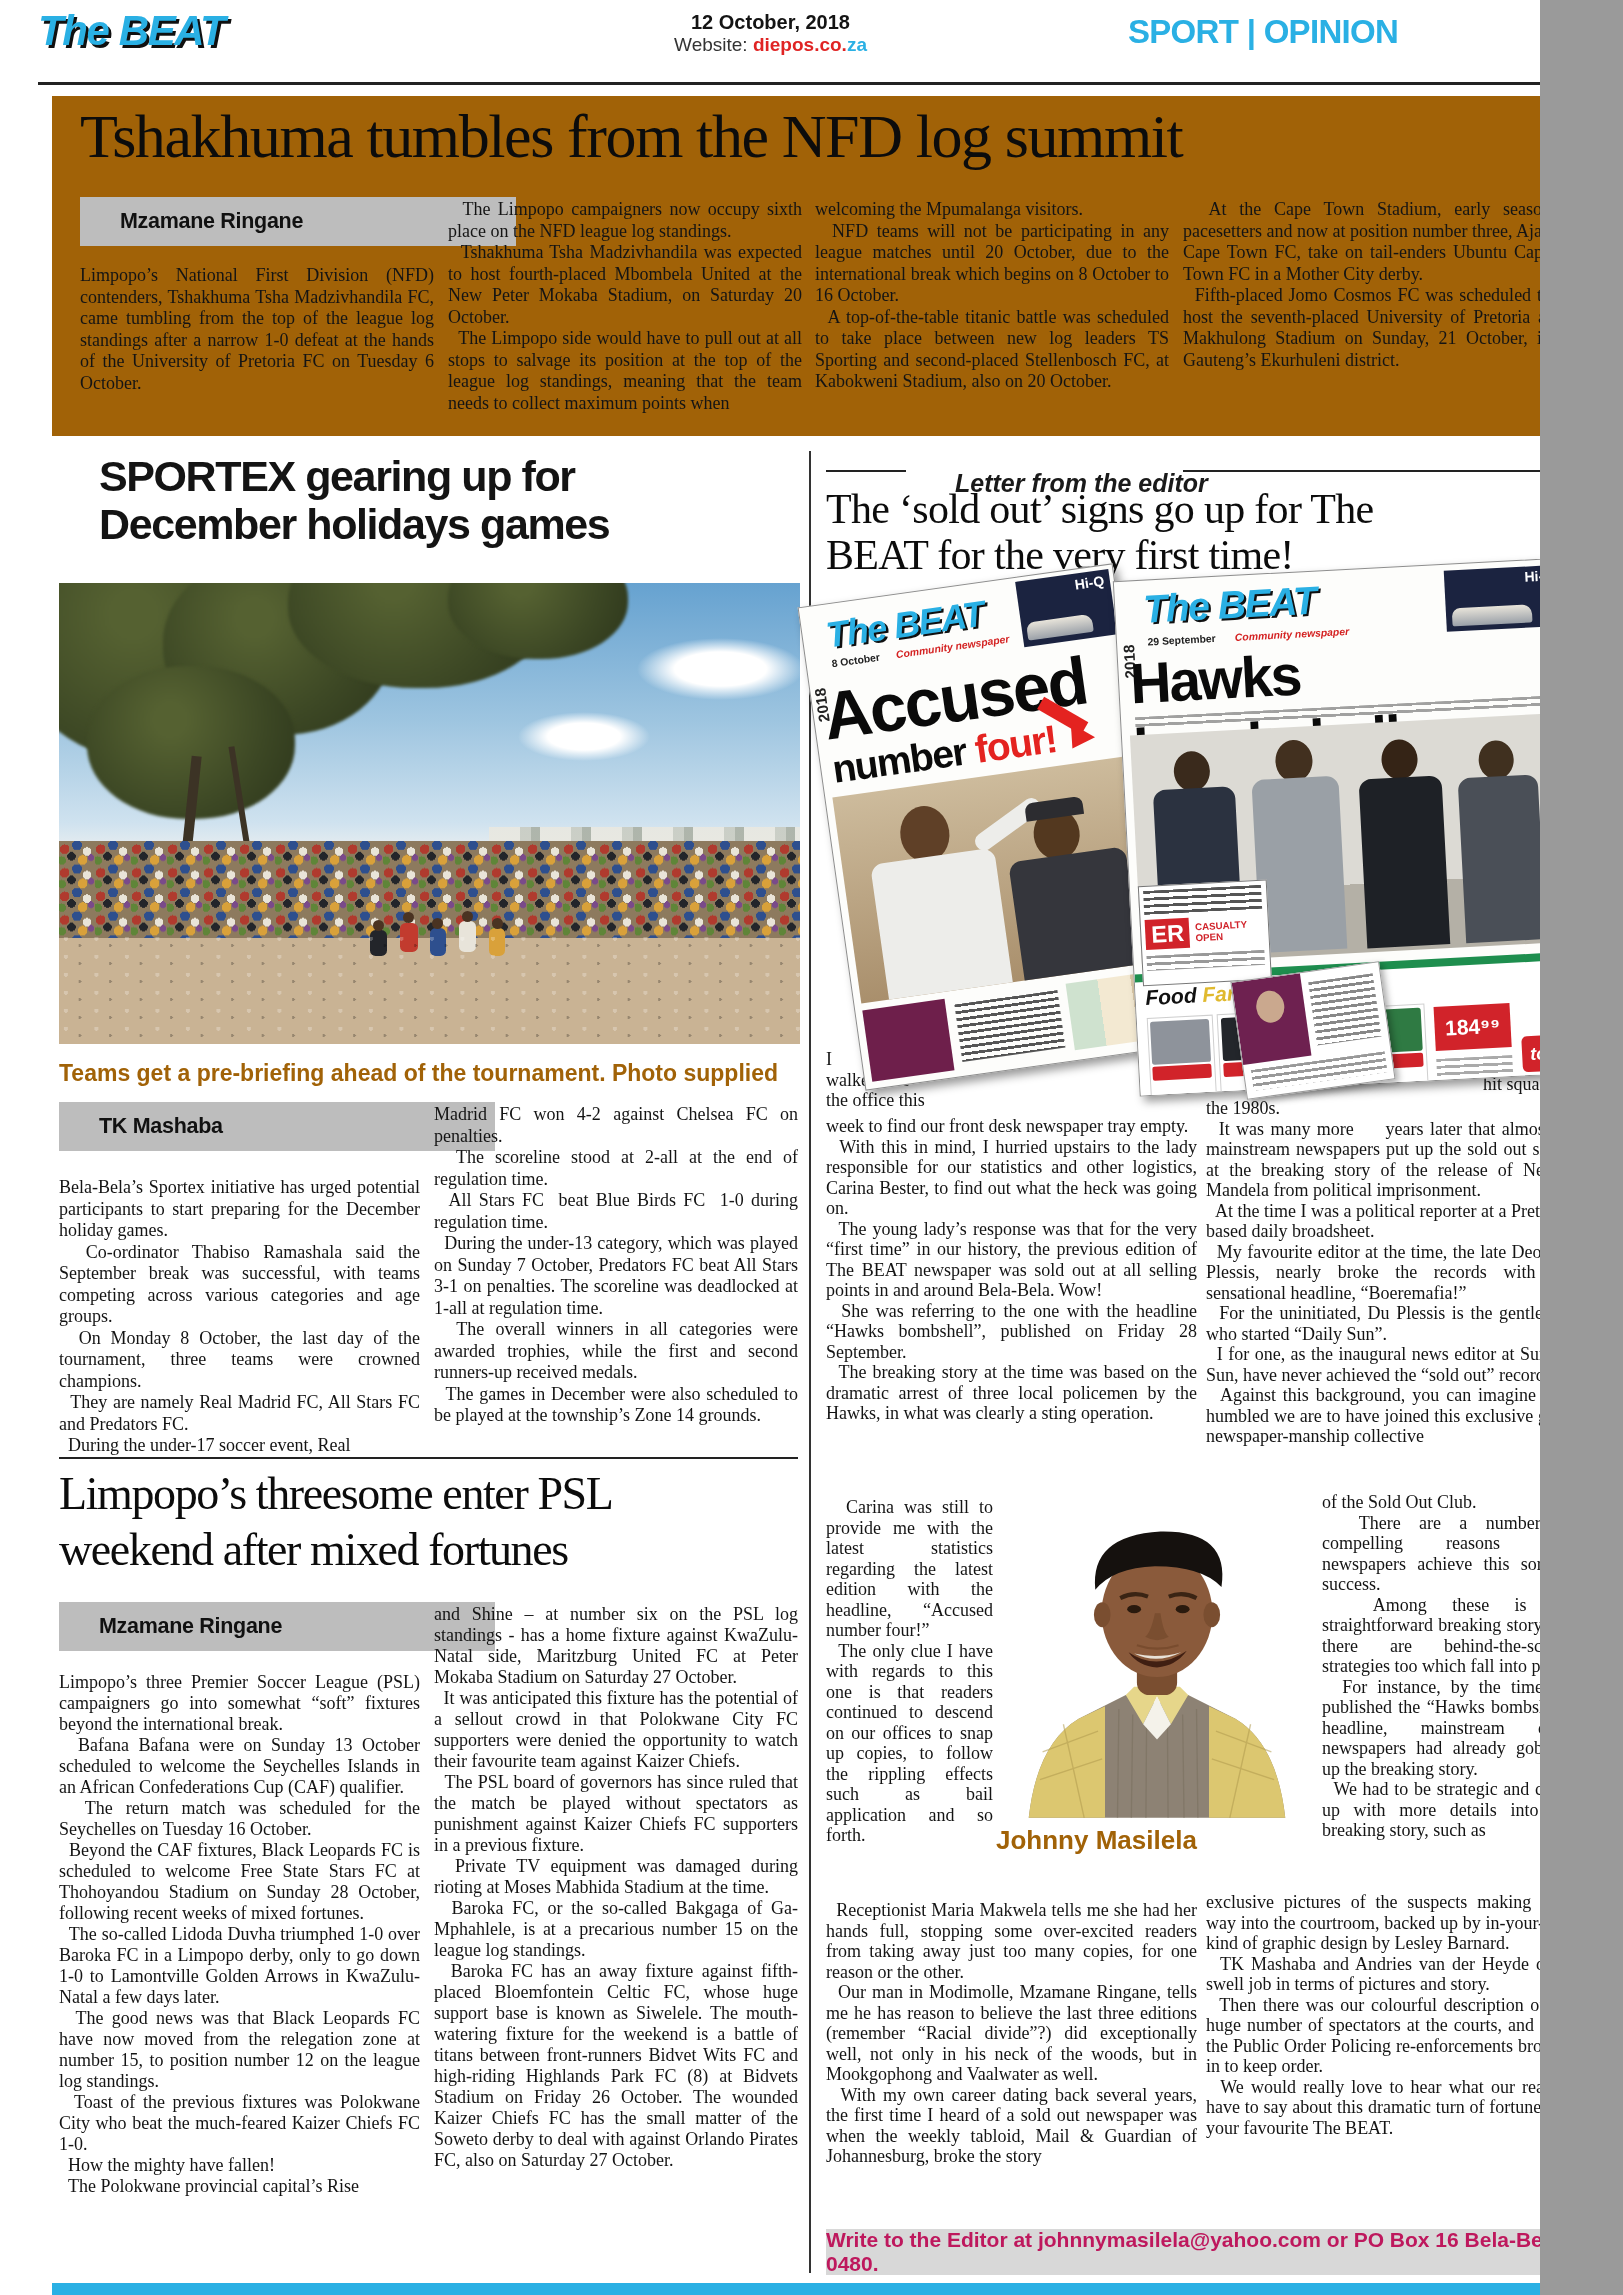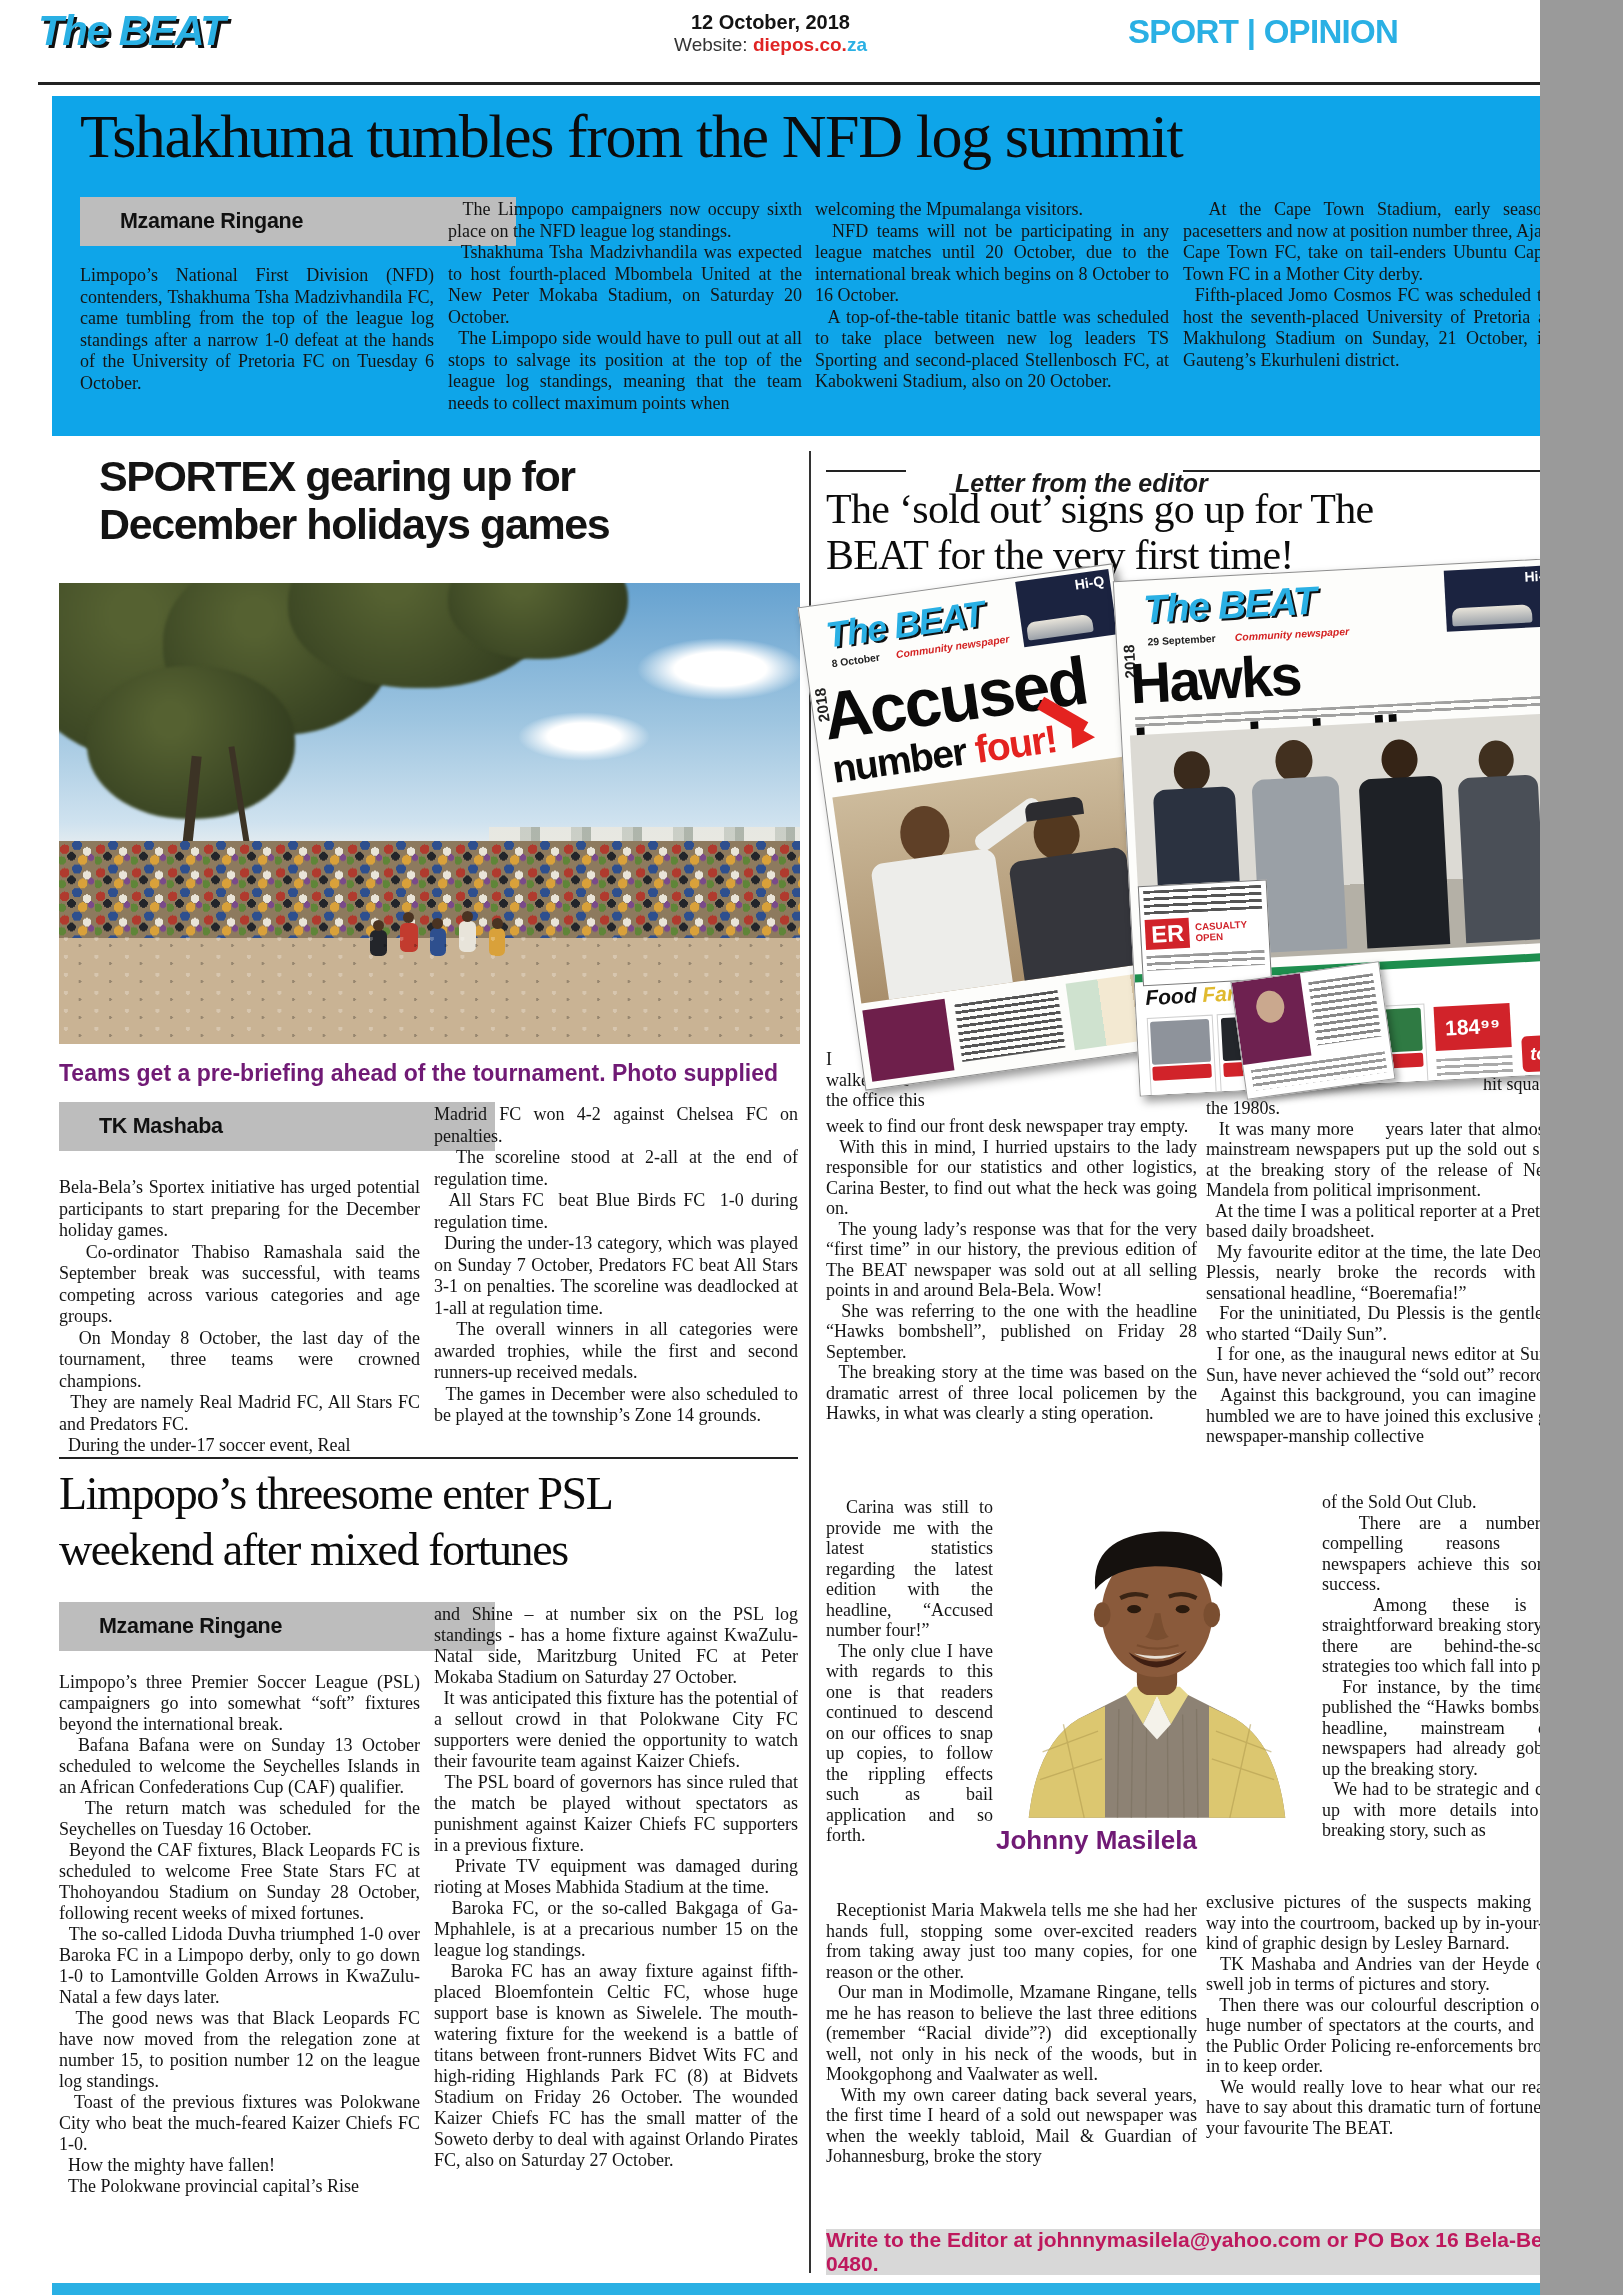--- a/index.html
+++ b/index.html
@@ -13,32 +13,32 @@
   .hdr-date{font-weight:bold;font-size:20px;color:#141414;}
   .hdr-web{font-size:19px;color:#333;}
   .hdr-web .red{color:#e02424;font-weight:bold;}
   .hdr-web .blue{color:#2ab0e4;font-weight:bold;}
   .hdr-section{font-family:"Liberation Sans",sans-serif;font-weight:900;font-size:33px;
         color:#2ab0e4;letter-spacing:-0.7px;}
   .hdr-page{font-family:"Liberation Sans",sans-serif;font-weight:900;font-size:33px;color:#141414;}
   .rule-h{background:#222;}
   .rule-v{background:#333;}
   
-  .bluebox{background:#0ea5e9;}
+  .bluebox{background:#a16207;}
   .headline-serif{font-family:"Liberation Serif",serif;color:#0c0c0c;letter-spacing:-1.4px;
         white-space:pre-line;}
   .byline-box{background:#bdbdbd;display:flex;align-items:center;padding-left:40px;
         font-family:"Liberation Sans",sans-serif;font-weight:bold;font-size:21.5px;color:#111;
         letter-spacing:-0.3px;}
   .art-body{font-size:18px;line-height:21.5px;text-align:justify;white-space:pre-line;color:#141414;}
   .psl-body{font-size:18px;line-height:21px;text-align:justify;white-space:pre-line;color:#141414;}
   .lt-body{font-size:18px;line-height:20.5px;text-align:justify;white-space:pre-line;color:#141414;}
   .headline-sans{font-family:"Liberation Sans",sans-serif;font-weight:900;color:#141414;
         font-size:43px;line-height:48px;letter-spacing:-1.4px;white-space:pre-line;margin-left:40px;}
-  .caption{font-family:"Liberation Sans",sans-serif;font-weight:bold;font-size:23px;color:#701a75;}
+  .caption{font-family:"Liberation Sans",sans-serif;font-weight:bold;font-size:23px;color:#a16207;}
   
   .kicker{font-family:"Liberation Sans",sans-serif;font-style:italic;font-weight:900;
         font-size:25px;color:#1a1a1a;}
   .footer-box{background:#d8d8d8;display:flex;align-items:center;justify-content:center;
         font-family:"Liberation Sans",sans-serif;font-weight:bold;font-size:21px;color:#be185d;}
   
   .photo{overflow:hidden;background:linear-gradient(180deg,#66a2d0 0%,#9ec5e0 30%,#cfe2ef 52%,#e9eef0 58%,#c9b394 62%);}
   .cloud{position:absolute;border-radius:50%;background:radial-gradient(closest-side,#ffffff 55%,rgba(255,255,255,0));}
   .blob{position:absolute;border-radius:48%;background:radial-gradient(circle at 40% 35%,#556131 10%,#3c4724 60%,#2b341a 100%);filter:blur(1.4px);}
   .trunk{position:absolute;background:#3c3325;}

